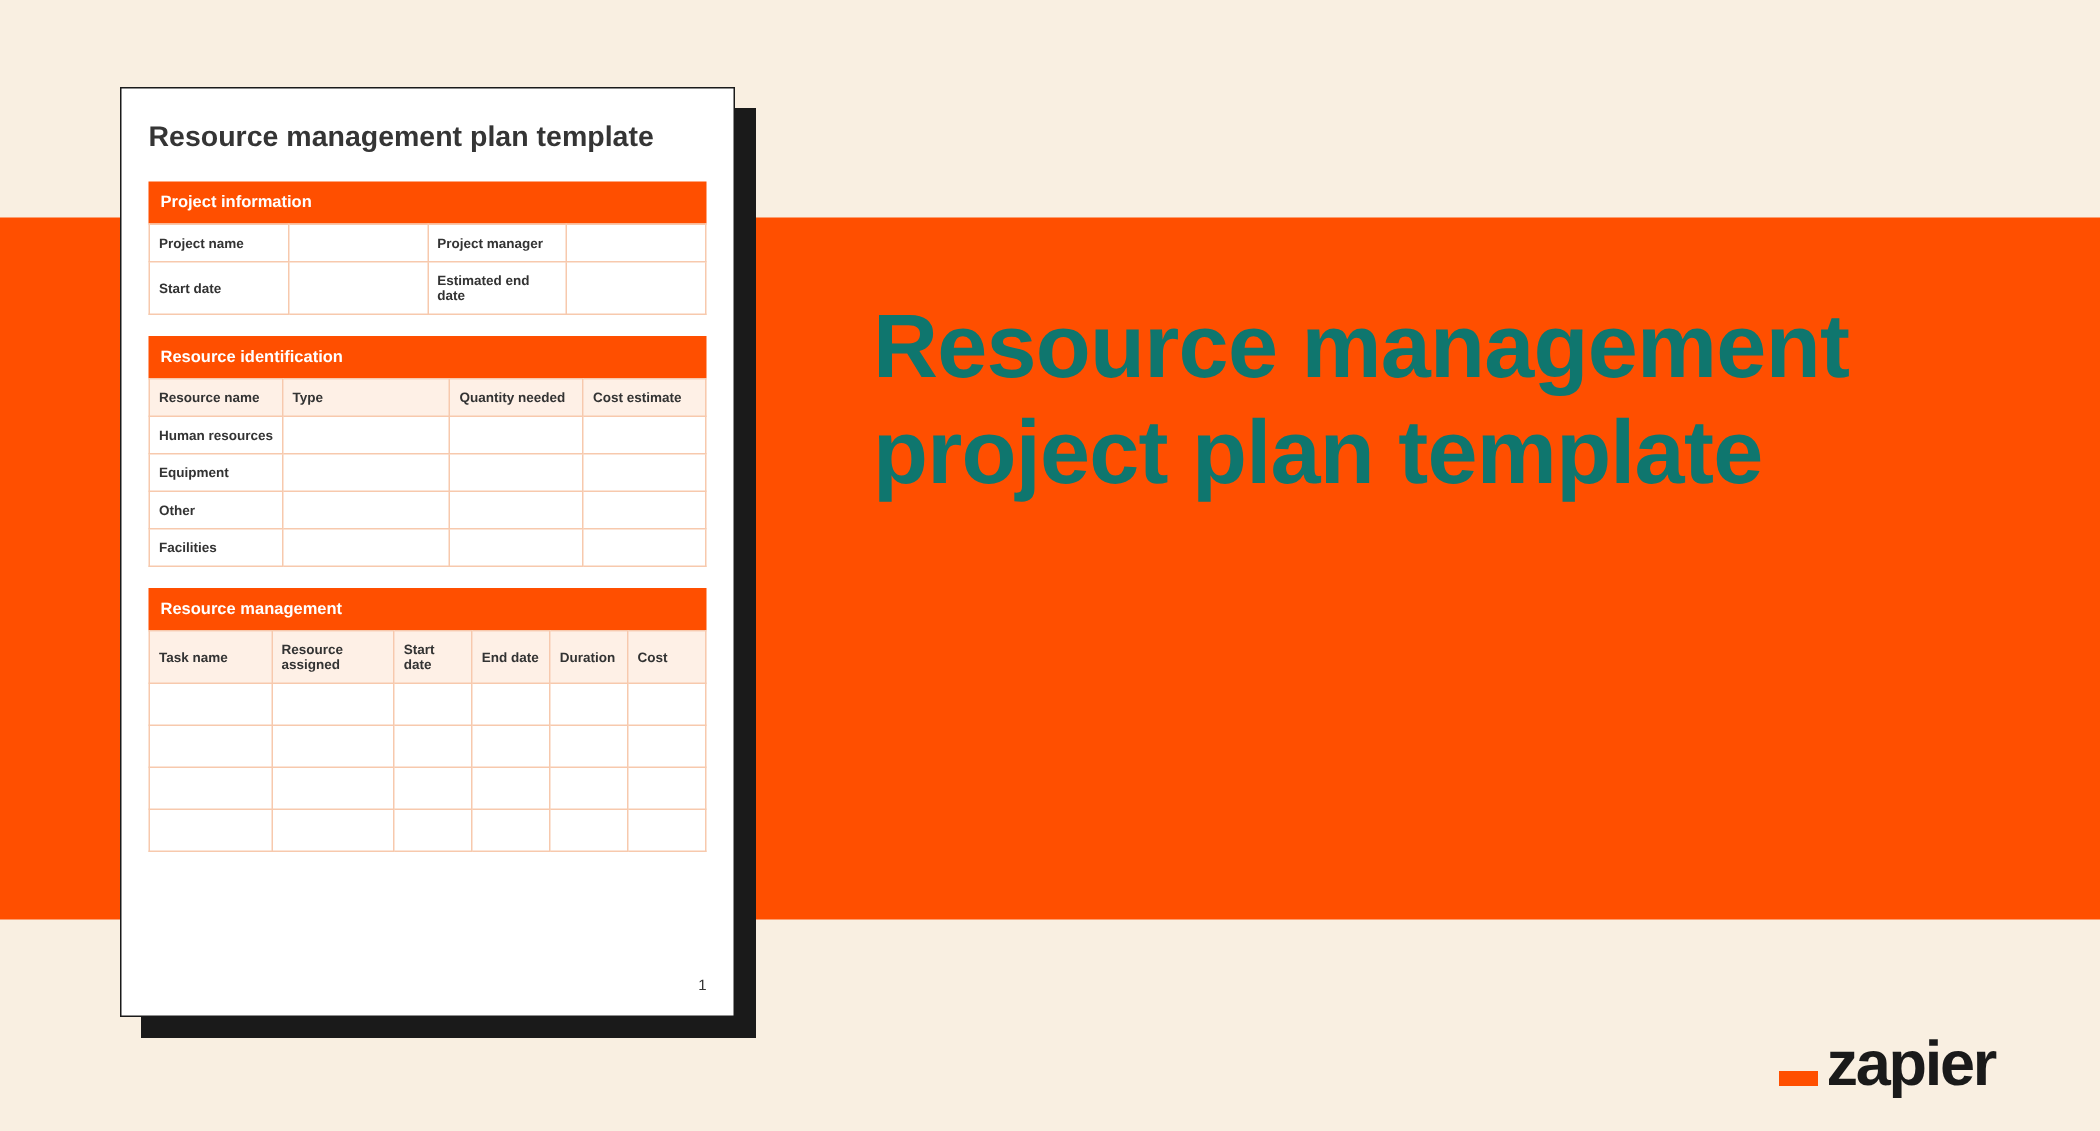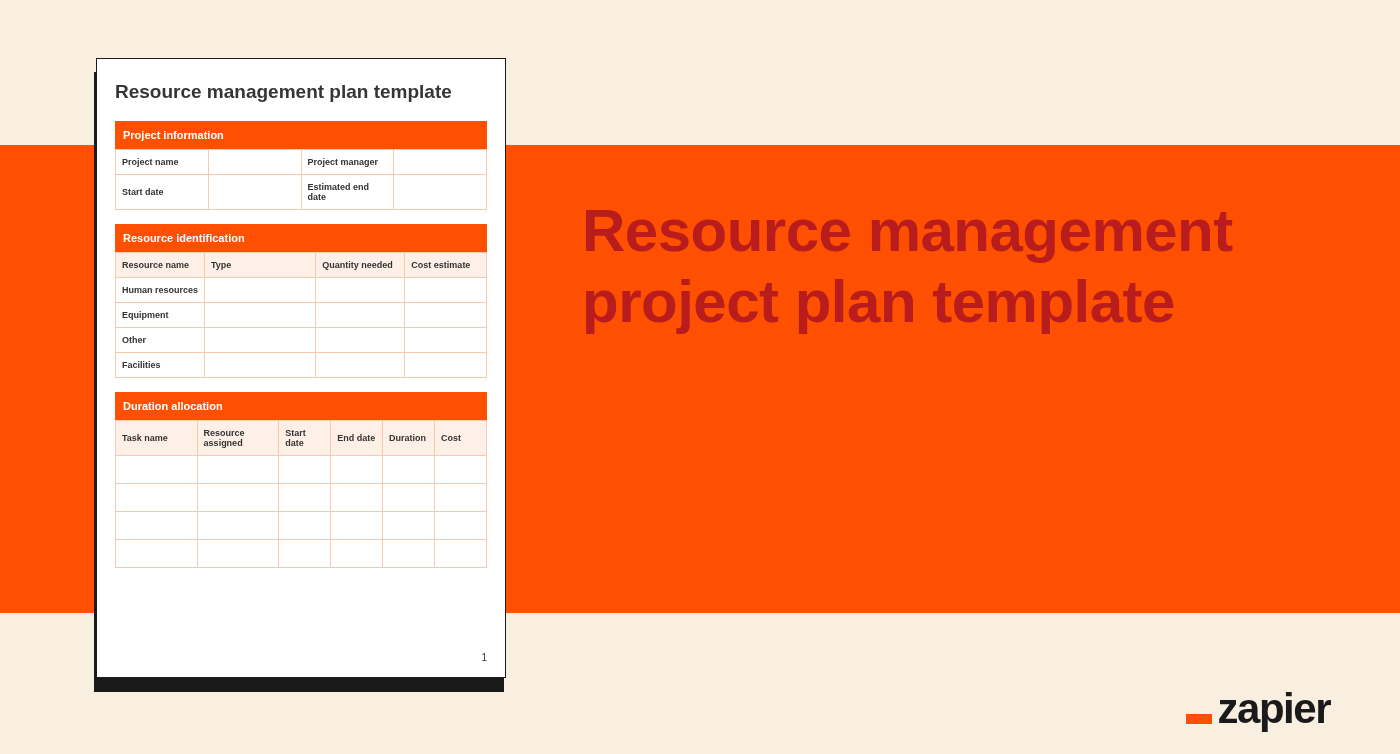--- a/index.html
+++ b/index.html
@@ -26,21 +26,21 @@
     .page-shadow {
       position: absolute;
       left: 94px;
       top: 72px;
       width: 410px;
       height: 620px;
       background: #1A1A1A;
     }
     .page {
       position: absolute;
-      left: 96px;
+      left: 80px;
       top: 58px;
       width: 410px;
       height: 620px;
       background: #FFFFFF;
       border: 1px solid #1A1A1A;
       padding: 22px 18px 14px 18px;
       display: flex;
       flex-direction: column;
     }
     .page-title {
@@ -99,21 +99,21 @@
       text-align: right;
       font-size: 10px;
       color: #333;
       padding-top: 8px;
     }
     .headline {
       position: absolute;
       left: 582px;
       top: 196px;
       right: 80px;
-      color: #b91c1c;
+      color: #0f766e;
       font-size: 60px;
       font-weight: 800;
       line-height: 1.18;
       letter-spacing: -0.5px;
     }
     .logo {
       position: absolute;
       right: 70px;
       bottom: 24px;
       display: flex;
@@ -196,21 +196,21 @@
         <td>Facilities</td>
         <td></td>
         <td></td>
         <td></td>
       </tr>
     </tbody>
       </table>
   </div>
 
   <div class="section">
-    <div class="section-header">Duration allocation</div>
+    <div class="section-header">Resource management</div>
     <table class="alloc-table">
       <tbody>
           <tr>
         <th style="width:22%">Task name</th>
         <th style="width:22%">Resource assigned</th>
         <th style="width:14%">Start date</th>
         <th style="width:14%">End date</th>
         <th style="width:14%">Duration</th>
         <th style="width:14%">Cost</th>
       </tr>

